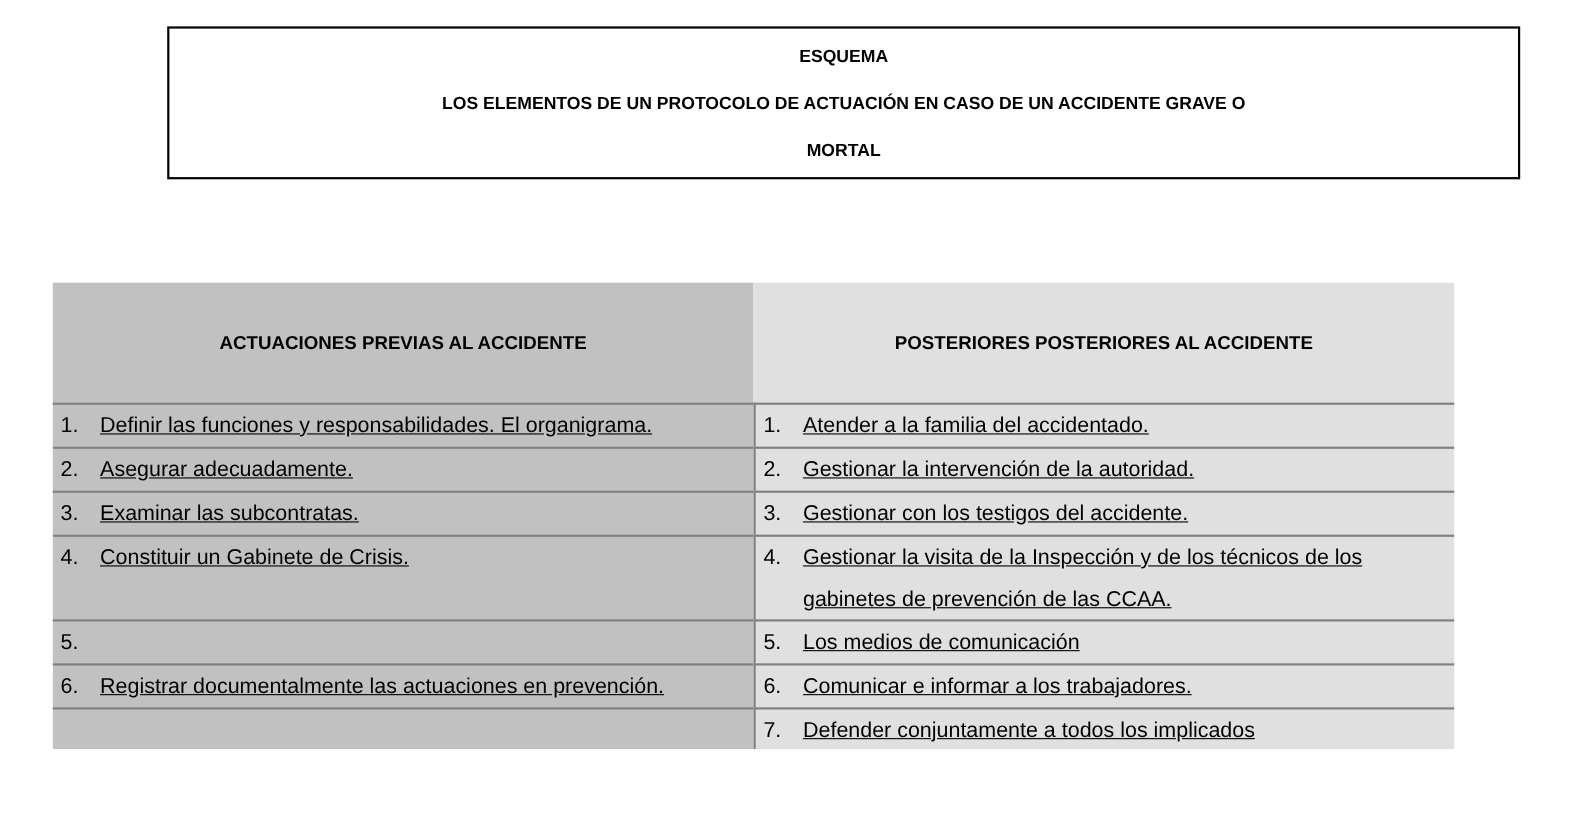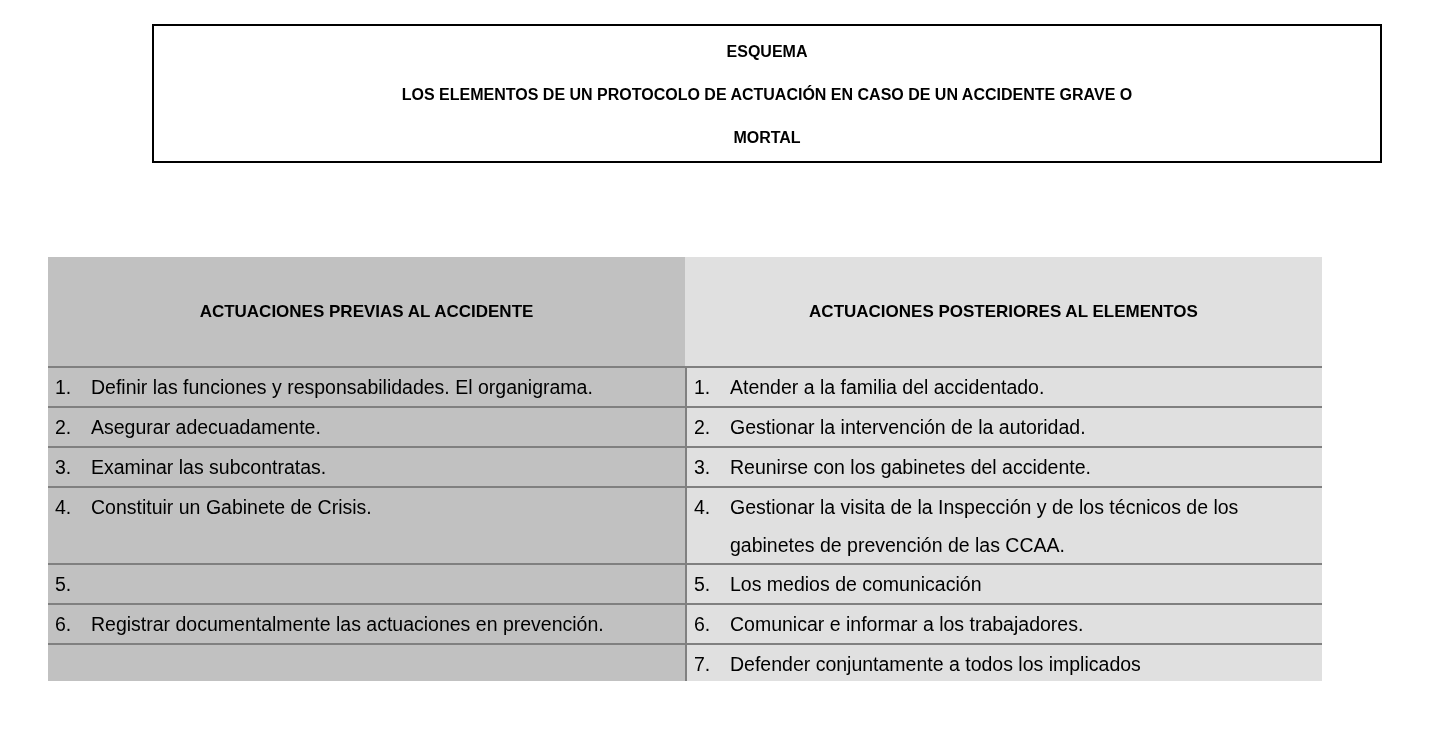--- a/index.html
+++ b/index.html
@@ -73,37 +73,38 @@
   .body-cell.right-col {
     border-left: 2px solid #808080;
   }
   .num {
     flex: 0 0 36px;
     width: 36px;
   }
   .txt {
     flex: 1 1 auto;
     padding-right: 18px;
+    text-decoration: underline;
   }
 </style>
 </head>
 <body>
 
 <div class="page">
 
   <div class="title-box">
     <div class="title-line">ESQUEMA</div>
     <div class="title-line">LOS ELEMENTOS DE UN PROTOCOLO DE ACTUACIÓN EN CASO DE UN ACCIDENTE GRAVE O</div>
     <div class="title-line">MORTAL</div>
   </div>
 
   <div class="ptable">
 
     <div class="cell header-cell left-bg">ACTUACIONES PREVIAS AL ACCIDENTE</div>
-    <div class="cell header-cell right-bg">ACTUACIONES POSTERIORES AL ELEMENTOS</div>
+    <div class="cell header-cell right-bg">POSTERIORES POSTERIORES AL ACCIDENTE</div>
 
     <div class="cell body-cell left-bg">
       <span class="num">1.</span>
       <span class="txt">Definir las funciones y responsabilidades. El organigrama.</span>
     </div>
     <div class="cell body-cell right-col right-bg">
       <span class="num">1.</span>
       <span class="txt">Atender a la familia del accidentado.</span>
     </div>
 
@@ -115,21 +116,21 @@
       <span class="num">2.</span>
       <span class="txt">Gestionar la intervención de la autoridad.</span>
     </div>
 
     <div class="cell body-cell left-bg">
       <span class="num">3.</span>
       <span class="txt">Examinar las subcontratas.</span>
     </div>
     <div class="cell body-cell right-col right-bg">
       <span class="num">3.</span>
-      <span class="txt">Reunirse con los gabinetes del accidente.</span>
+      <span class="txt">Gestionar con los testigos del accidente.</span>
     </div>
 
     <div class="cell body-cell left-bg">
       <span class="num">4.</span>
       <span class="txt">Constituir un Gabinete de Crisis.</span>
     </div>
     <div class="cell body-cell right-col right-bg">
       <span class="num">4.</span>
       <span class="txt">Gestionar la visita de la Inspección y de los técnicos de los gabinetes de prevención de las CCAA.</span>
     </div>

